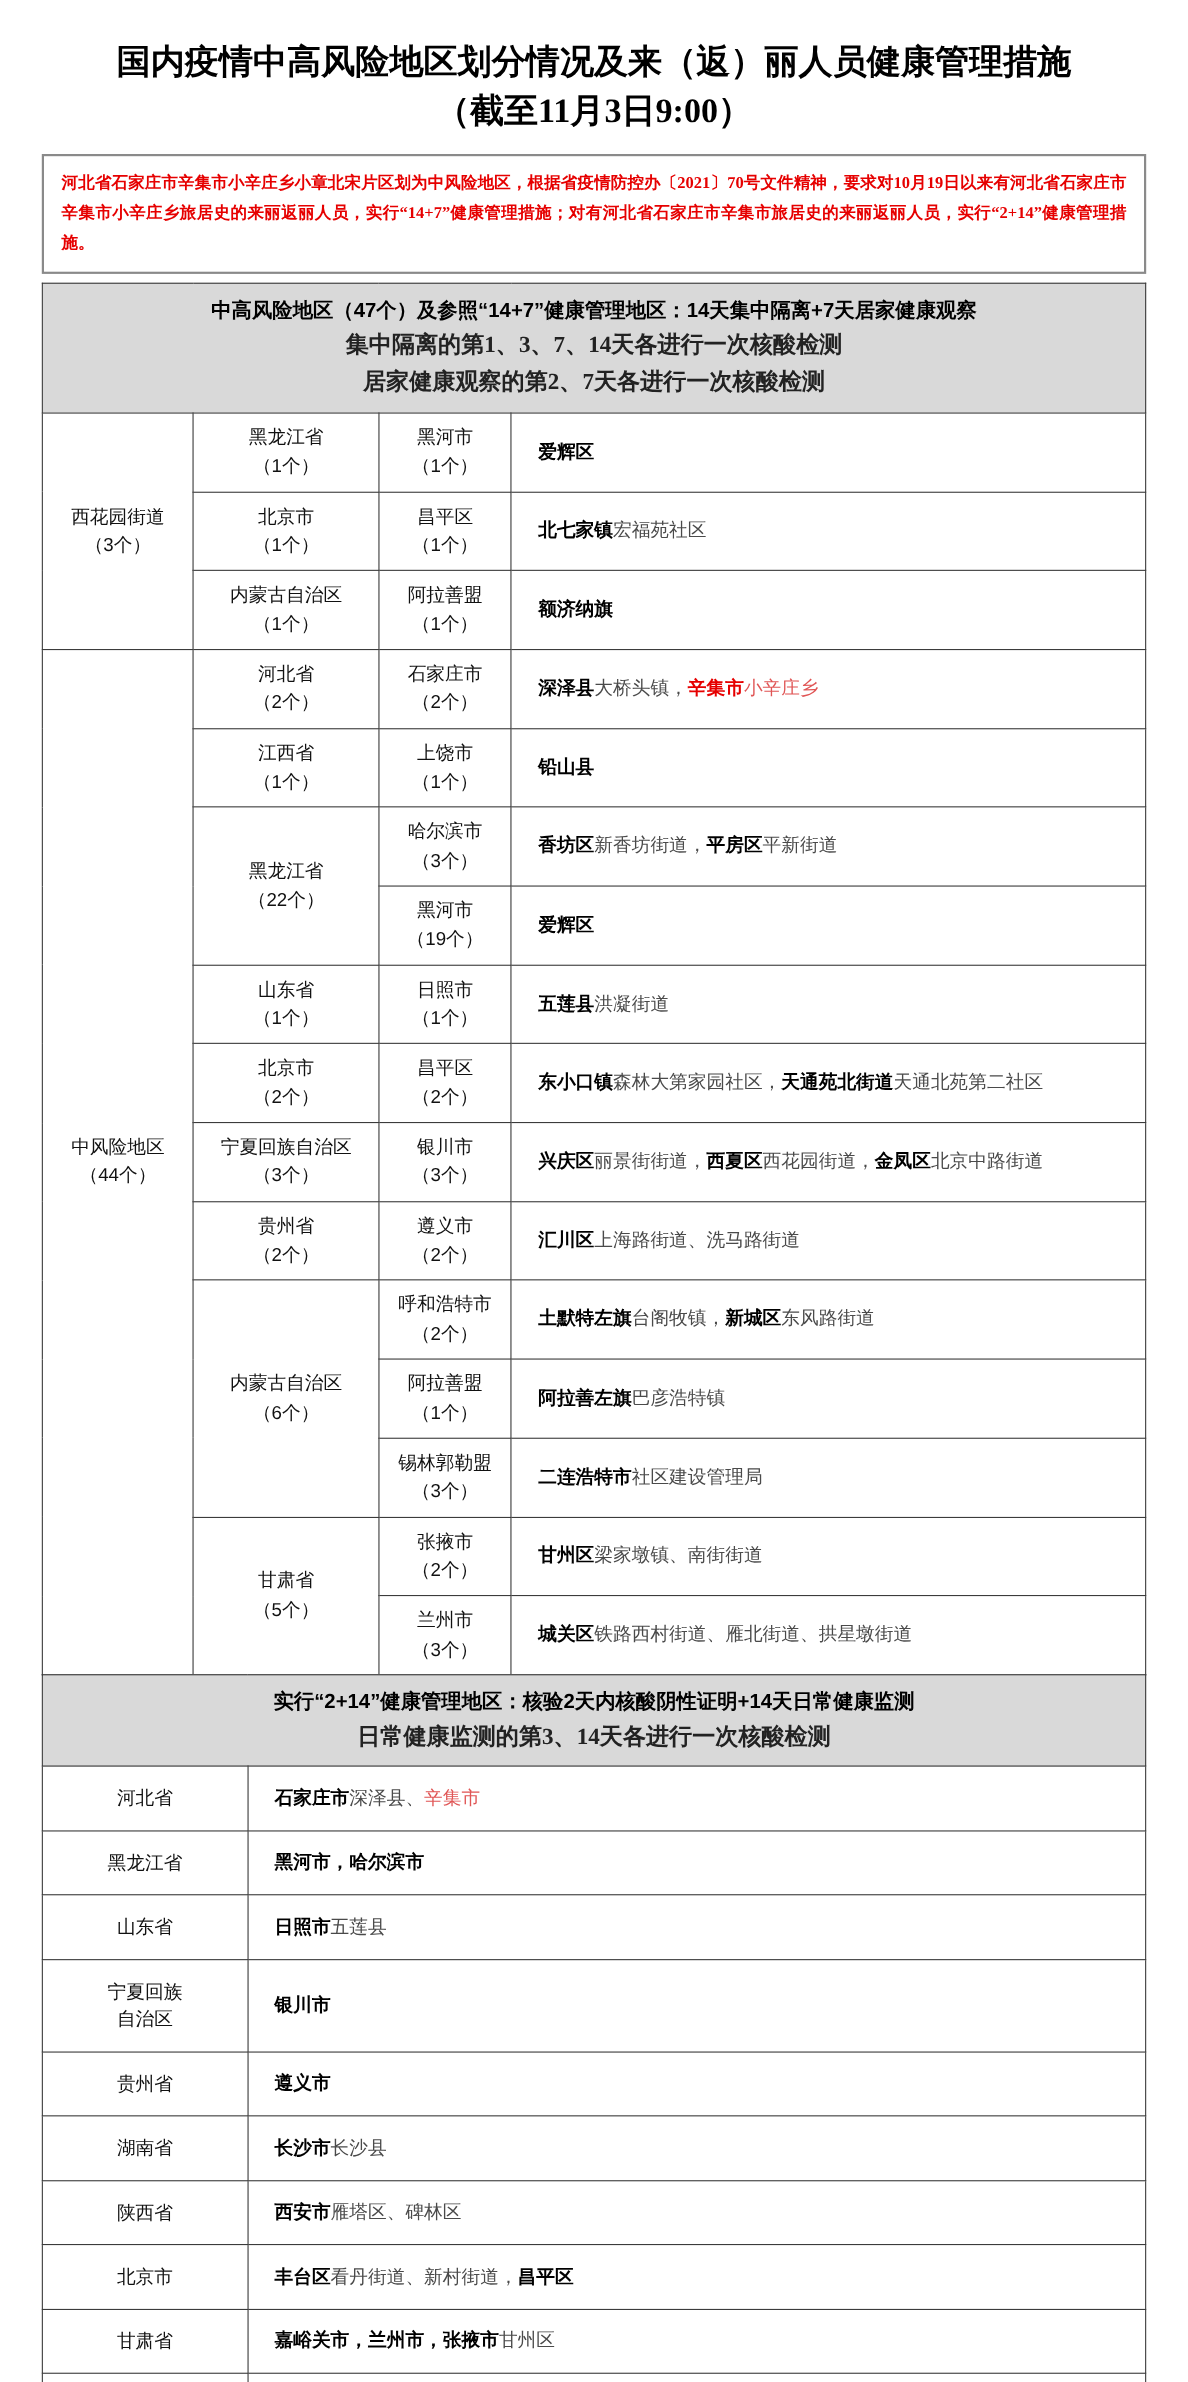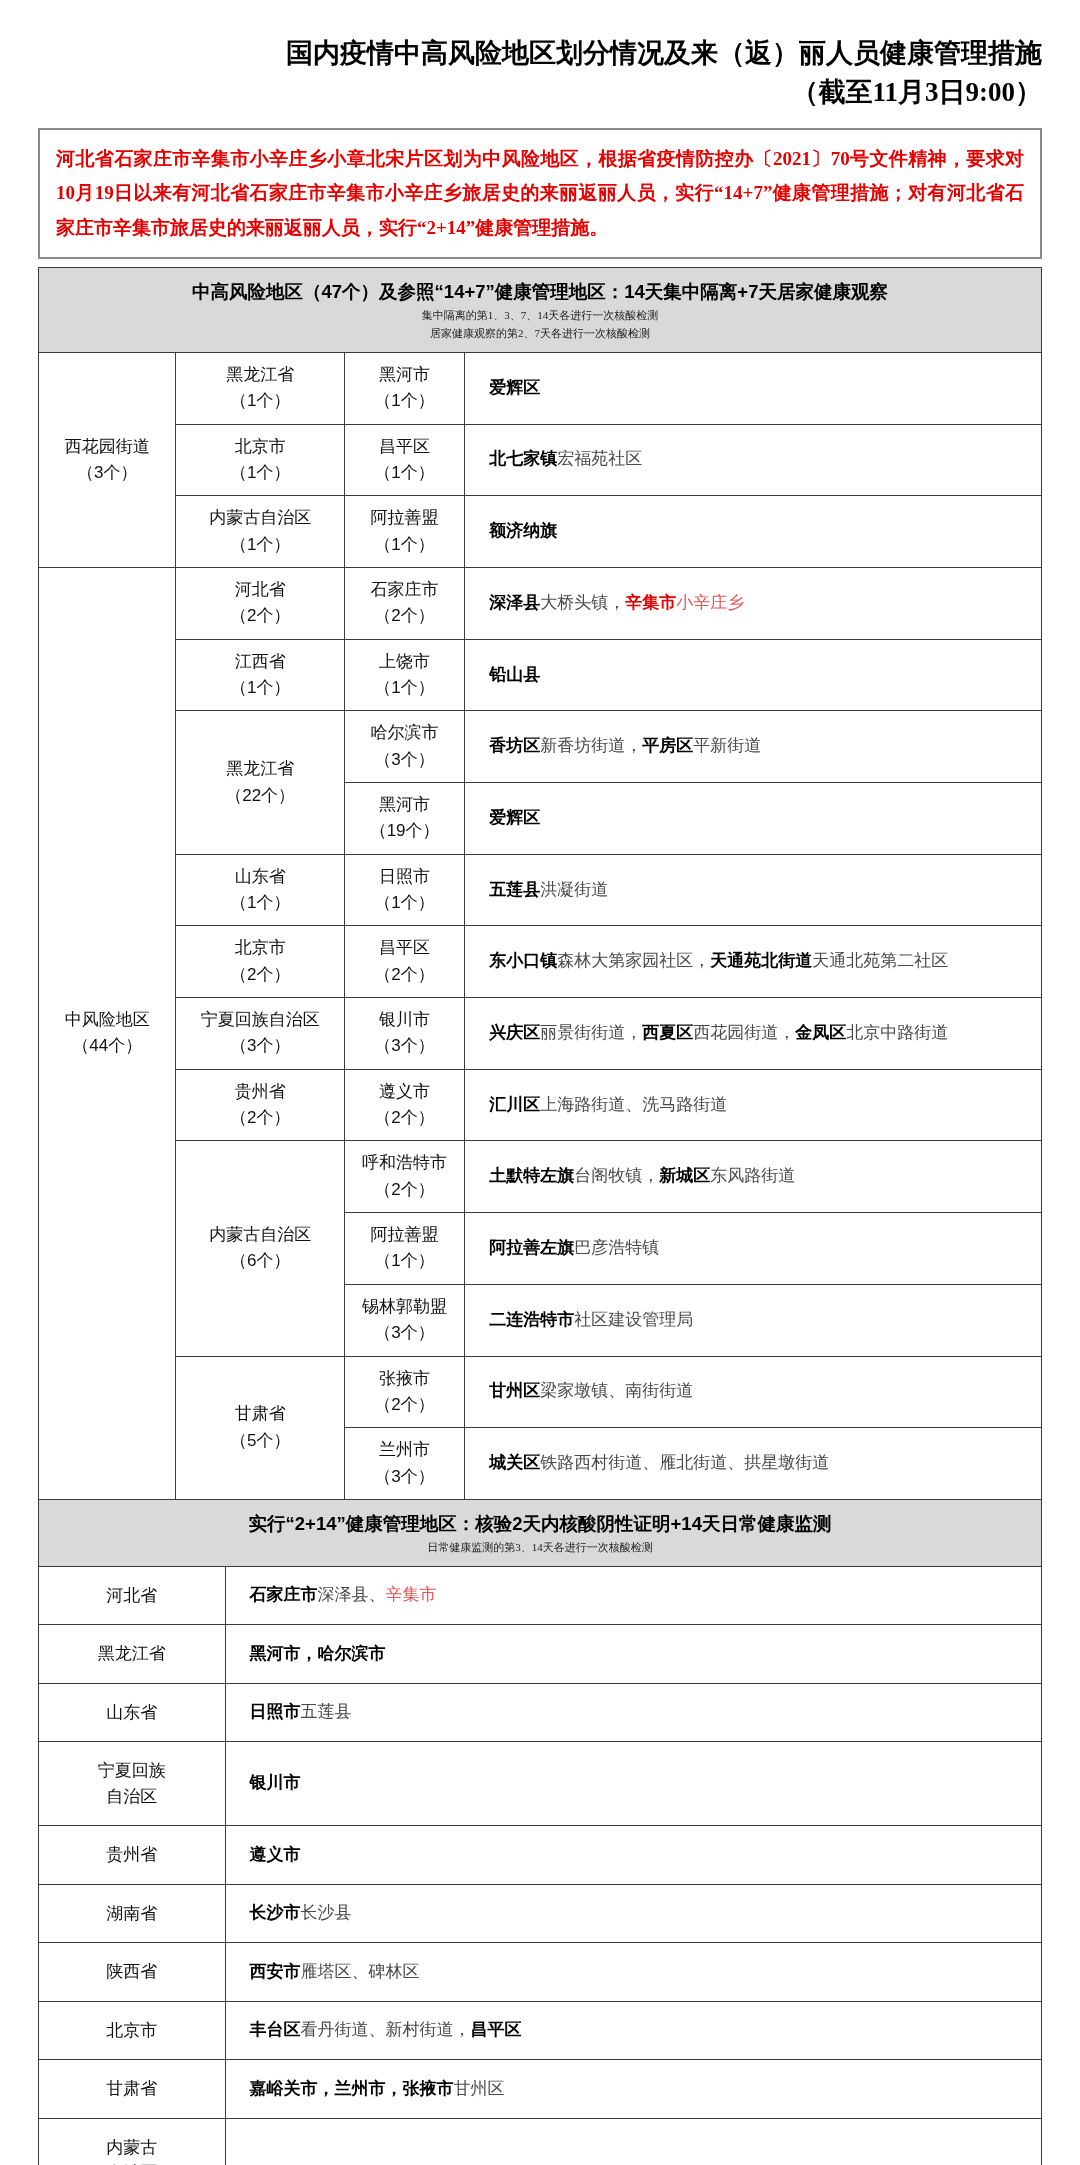--- a/index.html
+++ b/index.html
@@ -1,25 +1,25 @@
 <!DOCTYPE html>
 <html><head>
 <meta charset="utf-8">
 <style>
   html,body{margin:0;padding:0;}
   body{background:#efefef;font-family:"Liberation Sans",sans-serif;}
   .page{width:1080px;margin:0 auto;background:#ffffff;box-sizing:border-box;padding:30px 38px 55px 38px;}
-  .doc-title{text-align:right;font-family:"Liberation Serif",serif;font-weight:bold;font-size:27px;line-height:1.45;color:#000;margin:4px 0 16px 0;}
-  .notice{border:2px solid #8a8a8a;padding:12px 16px;font-family:"Liberation Serif",serif;font-weight:bold;font-size:19px;line-height:1.8;color:#e60000;text-align:justify;margin-bottom:8px;}
+  .doc-title{text-align:center;font-family:"Liberation Serif",serif;font-weight:bold;font-size:31px;line-height:1.45;color:#000;margin:4px 0 16px 0;}
+  .notice{border:2px solid #8a8a8a;padding:12px 16px;font-family:"Liberation Serif",serif;font-weight:bold;font-size:15px;line-height:1.8;color:#e60000;text-align:justify;margin-bottom:8px;}
   table.tbl{width:100%;border-collapse:collapse;table-layout:fixed;}
   table.tbl + table.tbl{margin-top:-1px;}
   .tbl td{border:1px solid #3b3b3b;vertical-align:middle;}
   .ghead{background:#d9d9d9;text-align:center;padding:10px 10px;}
   .ghead .h1{font-weight:bold;font-size:18.5px;color:#000;font-family:"Liberation Sans",sans-serif;line-height:1.5;}
-  .ghead .h2{font-size:11px;font-weight:normal;color:#222;font-family:"Liberation Serif",serif;line-height:1.65;}
+  .ghead .h2{font-size:21px;font-weight:bold;color:#222;font-family:"Liberation Serif",serif;line-height:1.65;}
   td.c-cat,td.c-prov,td.c-city{text-align:center;white-space:pre-line;font-size:17px;color:#111;padding:9px 4px;line-height:1.55;}
   td.c-d{padding:9px 24px;font-size:17px;line-height:1.7;text-align:left;}
   td.c-prov2{text-align:center;white-space:pre-line;font-size:17px;color:#111;padding:16px 4px;line-height:1.5;}
   .sb{font-weight:bold;color:#000;font-family:Liberation Sans, sans-serif;}
   .slt{font-family:"Liberation Serif",serif;color:#4a4a4a;}
   .srb{font-weight:bold;color:#e60000;font-family:"Liberation Sans",sans-serif;}
   .srl{font-family:"Liberation Serif",serif;color:#e05555;}
   
   col.w-cat{width:13.7%;} col.w-prov{width:16.8%;} col.w-city{width:12%;}
   col.w-prov2{width:18.6%;}

